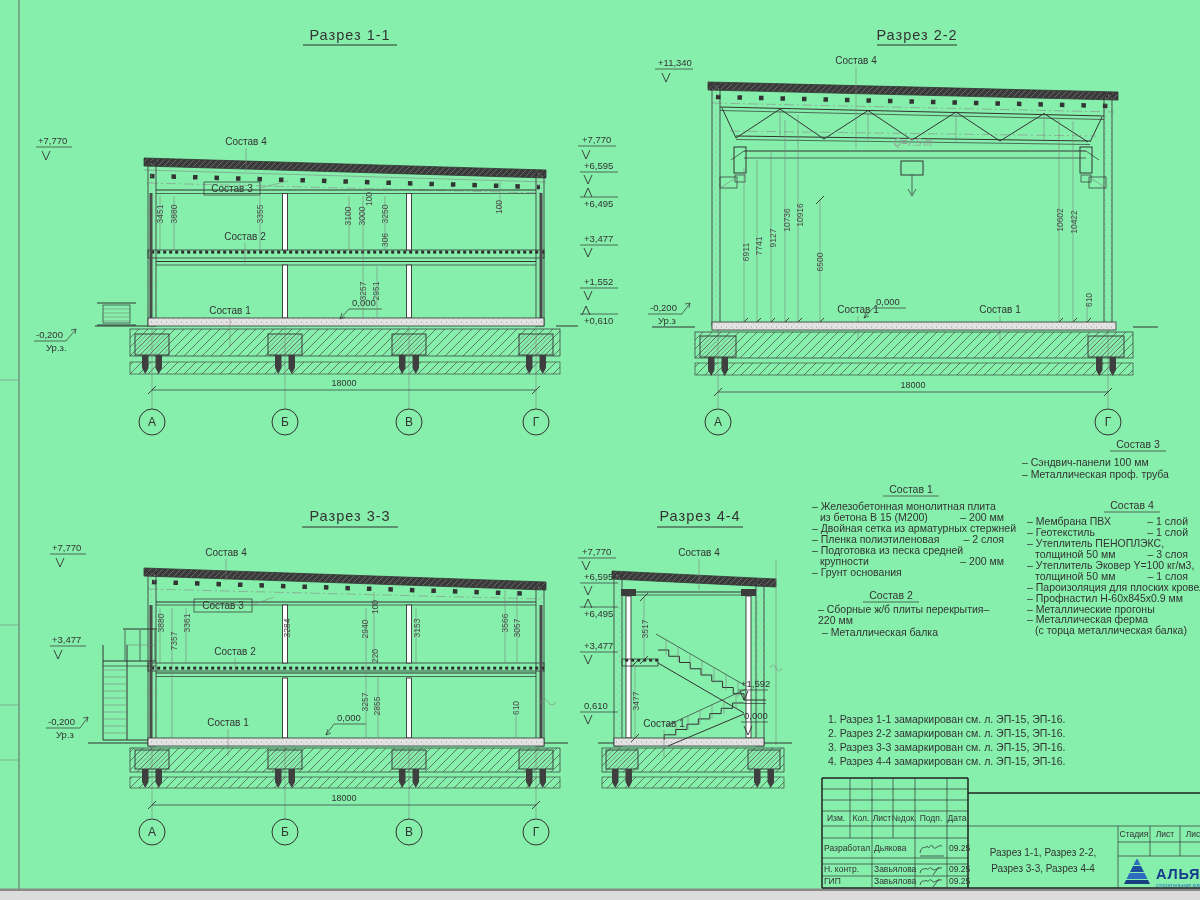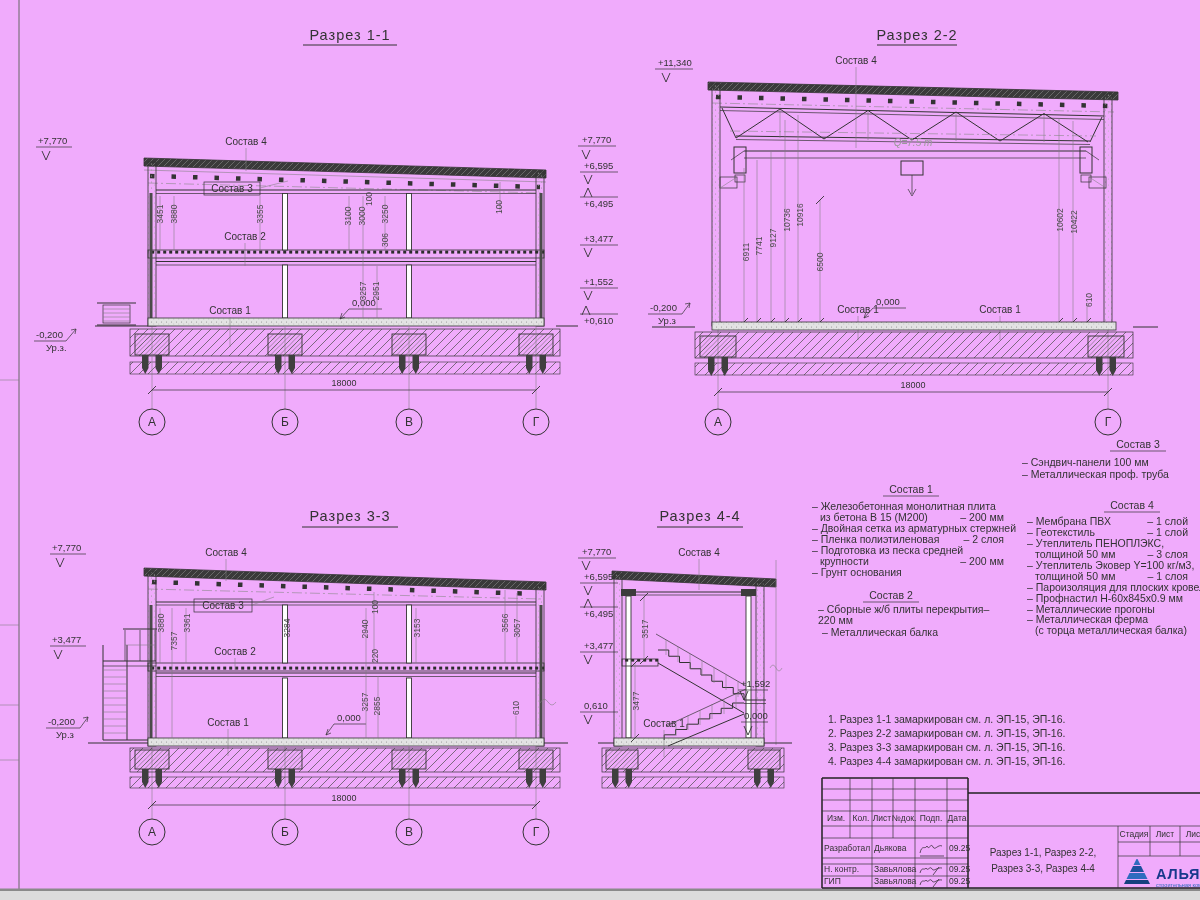--- a/index.html
+++ b/index.html
@@ -1,16 +1,16 @@
 <!DOCTYPE html>
 <html><head>
 <meta charset="utf-8">
 <style>
   html,body{margin:0;padding:0;background:#fff;}
-  #sheet{position:relative;width:1200px;height:900px;background:#f0abfc;overflow:hidden;}
+  #sheet{position:relative;width:1200px;height:900px;background:#86efac;overflow:hidden;}
   svg{position:absolute;left:0;top:0;}
   svg text{font-family:"Liberation Sans","DejaVu Sans",sans-serif;fill:#333;}
   .k{stroke:#333;stroke-width:1;fill:none}
   .kt{stroke:#333;stroke-width:.7;fill:none}
   .k2{stroke:#222;stroke-width:1.5;fill:none}
   .th{stroke:#7f7f7f;stroke-width:.55;fill:none}
   .dd{stroke:#8a8a8a;stroke-width:.6;stroke-dasharray:10 3 2 3;fill:none}
   .purl{stroke:#333;stroke-width:4.5;stroke-dasharray:4.5 17;fill:none}
   .ttl{font-size:14.5px;letter-spacing:1px}
   .el{font-size:9.5px}

